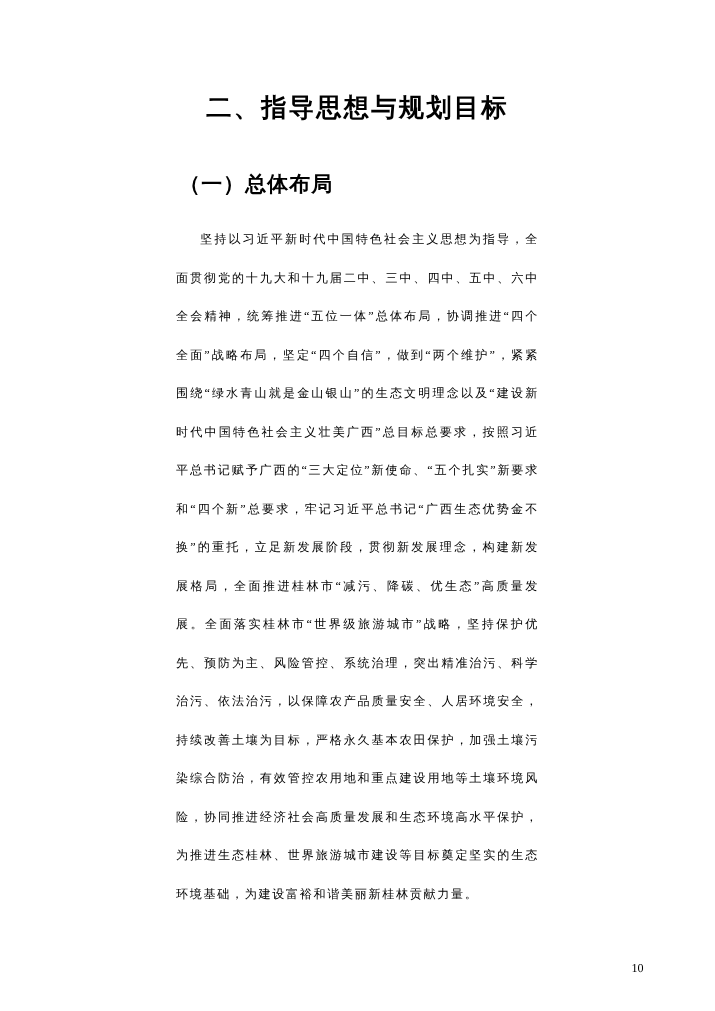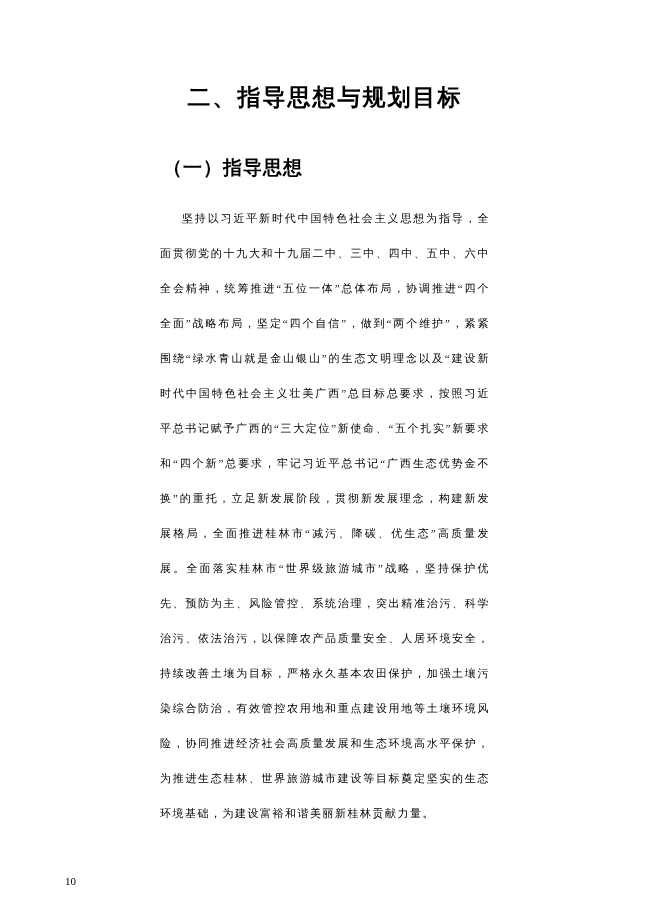--- a/index.html
+++ b/index.html
@@ -44,29 +44,29 @@
     text-align: justify;
     text-justify: inter-ideograph;
     text-indent: 2em;
     color: #000000;
   }
   .page-number {
     position: absolute;
     bottom: 32px;
     left: 0;
     width: 100%;
-    text-align: left;
+    text-align: right;
     font-size: 11px;
     color: #000000;
   }
 </style>
 </head>
 <body>
 
 <div class="doc-page">
   <h1 class="doc-title">二、指导思想与规划目标</h1>
 
-  <h2 class="section-heading">（一）指导思想</h2>
+  <h2 class="section-heading">（一）总体布局</h2>
 
   <p class="body-paragraph">坚持以习近平新时代中国特色社会主义思想为指导，全面贯彻党的十九大和十九届二中、三中、四中、五中、六中全会精神，统筹推进“五位一体”总体布局，协调推进“四个全面”战略布局，坚定“四个自信”，做到“两个维护”，紧紧围绕“绿水青山就是金山银山”的生态文明理念以及“建设新时代中国特色社会主义壮美广西”总目标总要求，按照习近平总书记赋予广西的“三大定位”新使命、“五个扎实”新要求和“四个新”总要求，牢记习近平总书记“广西生态优势金不换”的重托，立足新发展阶段，贯彻新发展理念，构建新发展格局，全面推进桂林市“减污、降碳、优生态”高质量发展。全面落实桂林市“世界级旅游城市”战略，坚持保护优先、预防为主、风险管控、系统治理，突出精准治污、科学治污、依法治污，以保障农产品质量安全、人居环境安全，持续改善土壤为目标，严格永久基本农田保护，加强土壤污染综合防治，有效管控农用地和重点建设用地等土壤环境风险，协同推进经济社会高质量发展和生态环境高水平保护，为推进生态桂林、世界旅游城市建设等目标奠定坚实的生态环境基础，为建设富裕和谐美丽新桂林贡献力量。</p>
 
   <div class="page-number">10</div>
 </div>
 
 </body></html>

